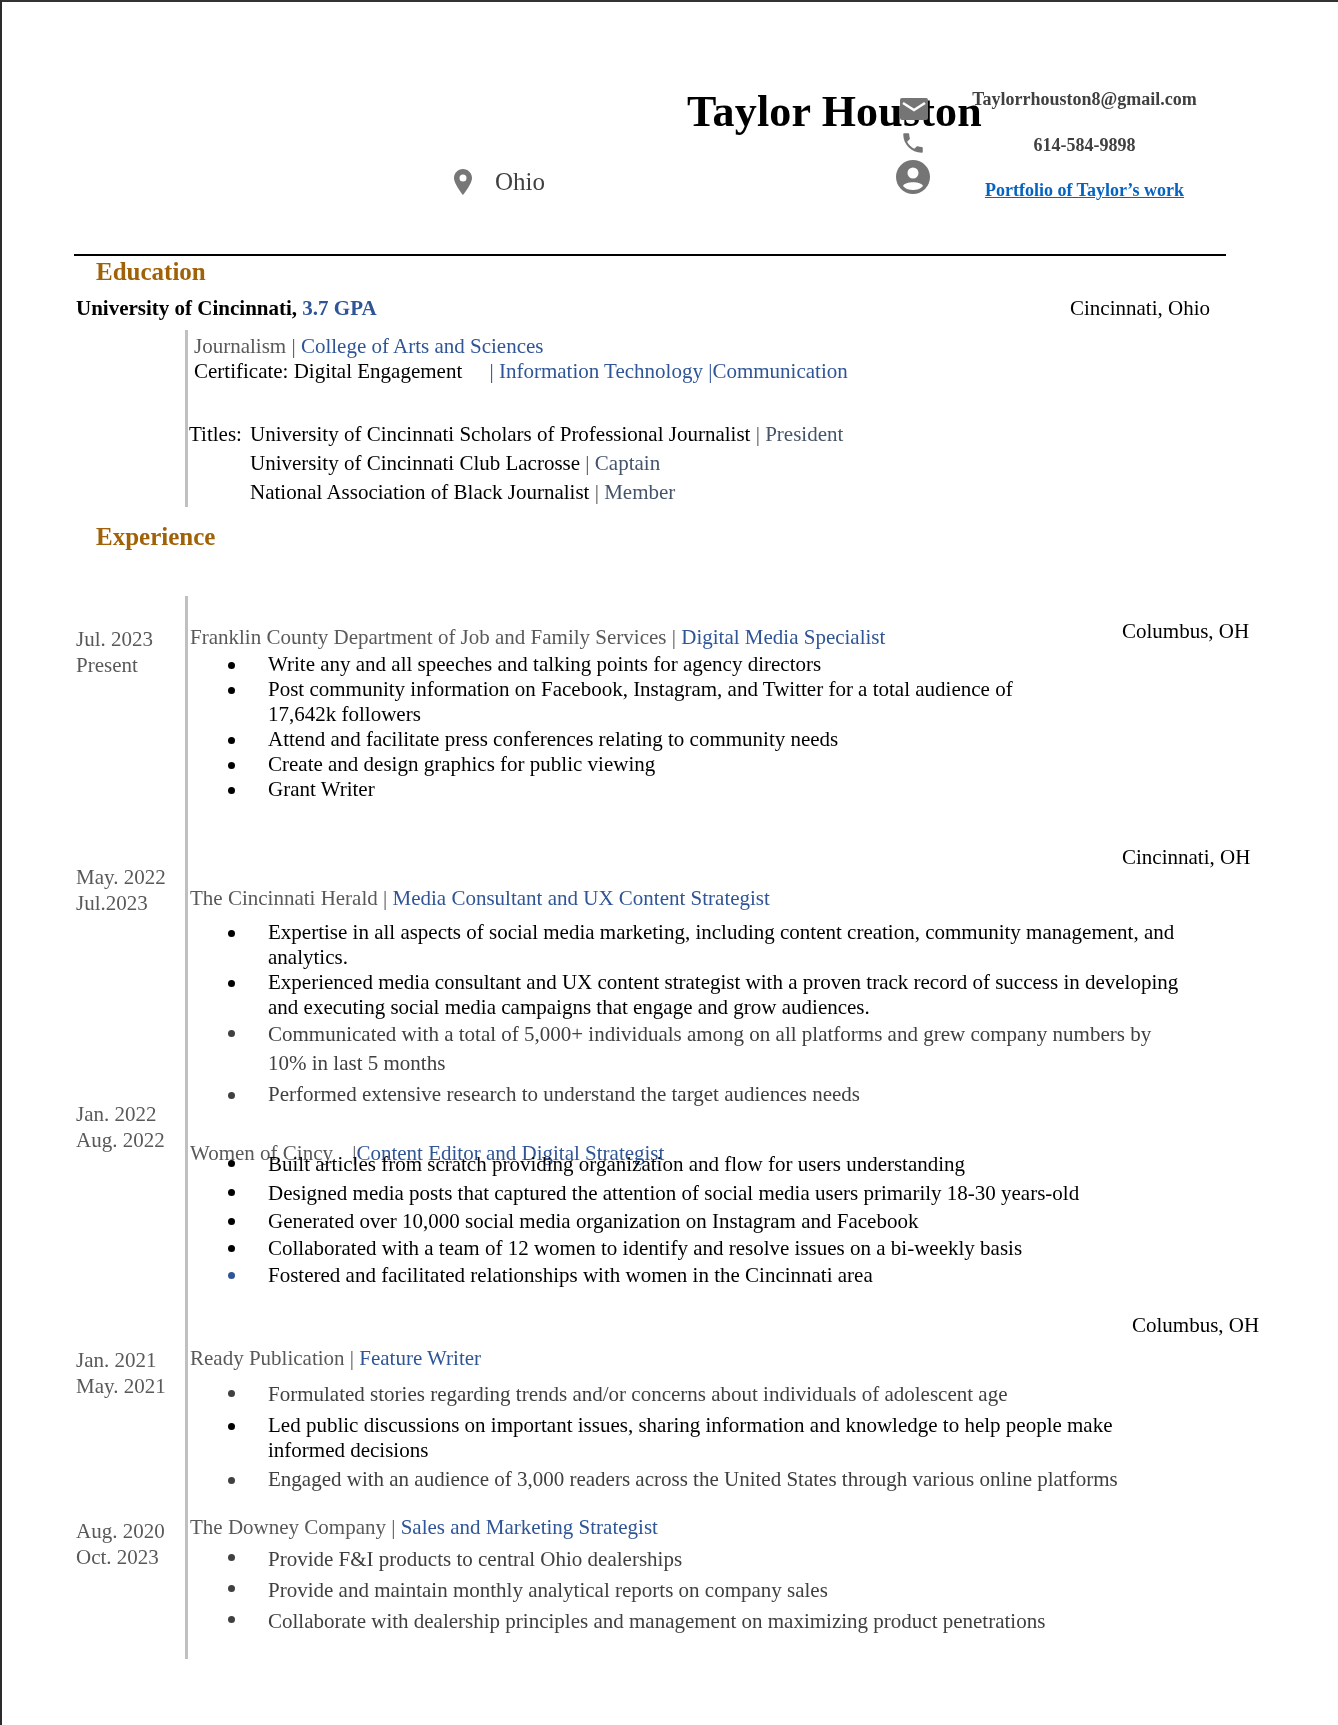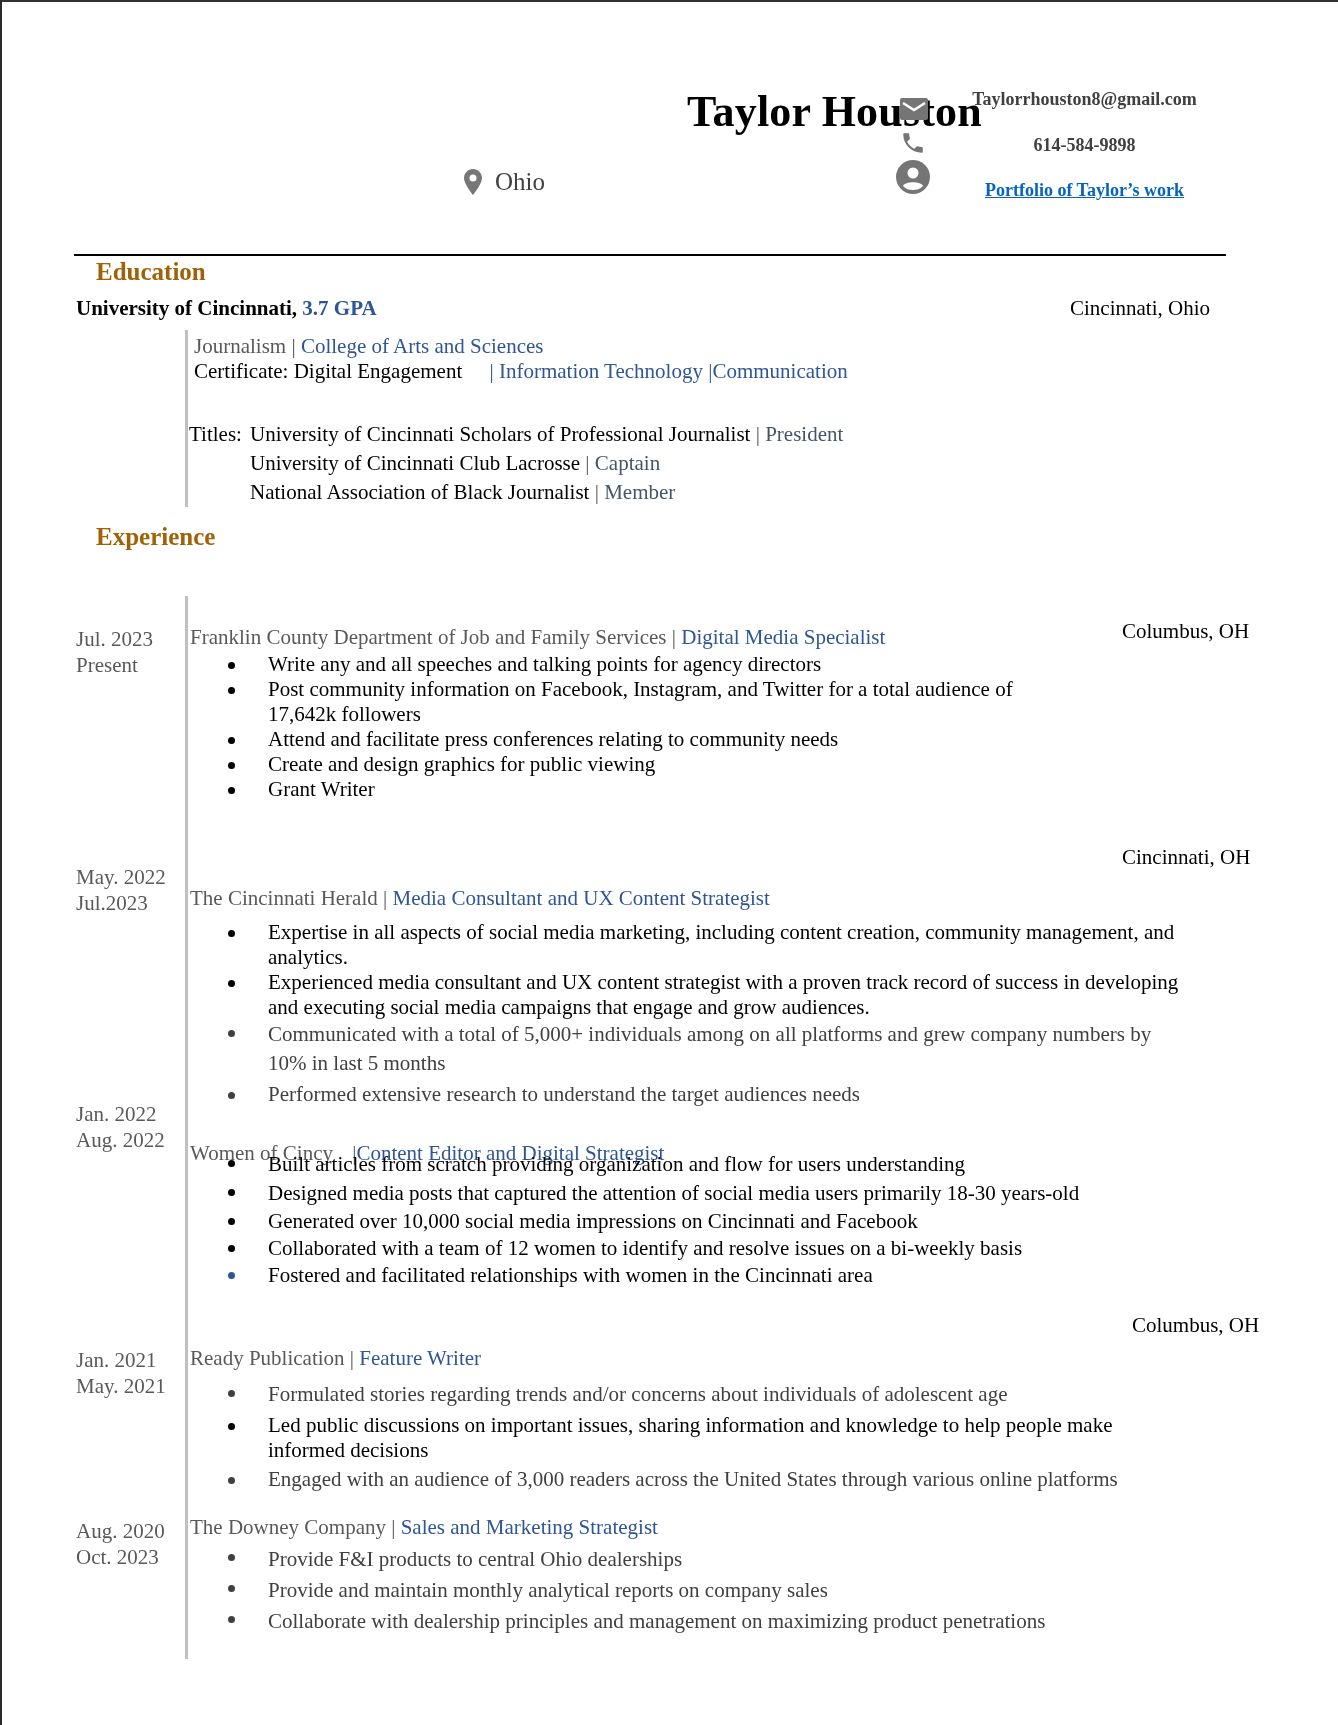--- a/index.html
+++ b/index.html
@@ -14,21 +14,21 @@
     border-left: 2px solid #2b2b2b;
   }
   .abs { position: absolute; }
   .blue { color: #2f5597; }
   .slate { color: #44546a; }
   .grey { color: #595959; }
   .name {
     left: 0; width: 980px; text-align: right; top: 84px;
     font-size: 44px; font-weight: bold; letter-spacing: 0.2px;
   }
-  .location { left: 462px; top: 166px; font-size: 25px; color: #404040; display:flex; align-items:center; gap:13px; }
+  .location { left: 452px; top: 166px; font-size: 25px; color: #404040; display:flex; align-items:center; gap:23px; }
   .location svg { width: 18px; height: 26px; }
   .contact-icon { left: 898px; }
   .contact-text { left: 930px; width: 305px; text-align: center; font-weight: bold; font-size: 18px; color: #404040; }
   .portfolio { color: #0563c1; text-decoration: underline; cursor: pointer; }
   .rule { left: 72px; top: 252px; width: 1152px; height: 2px; background: #000; }
   .section-head { font-size: 25px; font-weight: bold; color: #a16207; }
   .txt { font-size: 21px; white-space: nowrap; }
   .vbar { width: 3px; background: #c0c0c0; }
   .date { font-size: 21px; color: #595959; line-height: 26px; }
   .job { font-size: 21px; white-space: nowrap; }
@@ -140,21 +140,21 @@
 <div class="abs date" style="left:74px;top:1099px">
   <div>Jan. 2022</div>
   <div>Aug. 2022</div>
 </div>
 <div class="abs job" style="left:188px;top:1139px">
   <span class="grey">Women of Cincy</span> <span class="grey" style="margin-left:14px">|</span><span class="blue">Content Editor and Digital Strategist</span>
 </div>
 <ul class="bullets" style="left:226px;top:1148px;width:960px">
   <li style="line-height:29px">Built articles from scratch providing organization and flow for users understanding</li>
   <li style="line-height:29px">Designed media posts that captured the attention of social media users primarily 18-30 years-old</li>
-  <li style="line-height:27px">Generated over 10,000 social media impressions on Cincinnati and Facebook</li>
+  <li style="line-height:27px">Generated over 10,000 social media organization on Instagram and Facebook</li>
   <li style="line-height:27px">Collaborated with a team of 12 women to identify and resolve issues on a bi-weekly basis</li>
   <li class="bluedot" style="line-height:27px">Fostered and facilitated relationships with women in the Cincinnati area</li>
 </ul>
 
 <div class="abs loc" style="left:1130px;top:1311px">Columbus, OH</div>
 <div class="abs date" style="left:74px;top:1345px">
   <div>Jan. 2021</div>
   <div>May. 2021</div>
 </div>
 <div class="abs job" style="left:188px;top:1344px">

